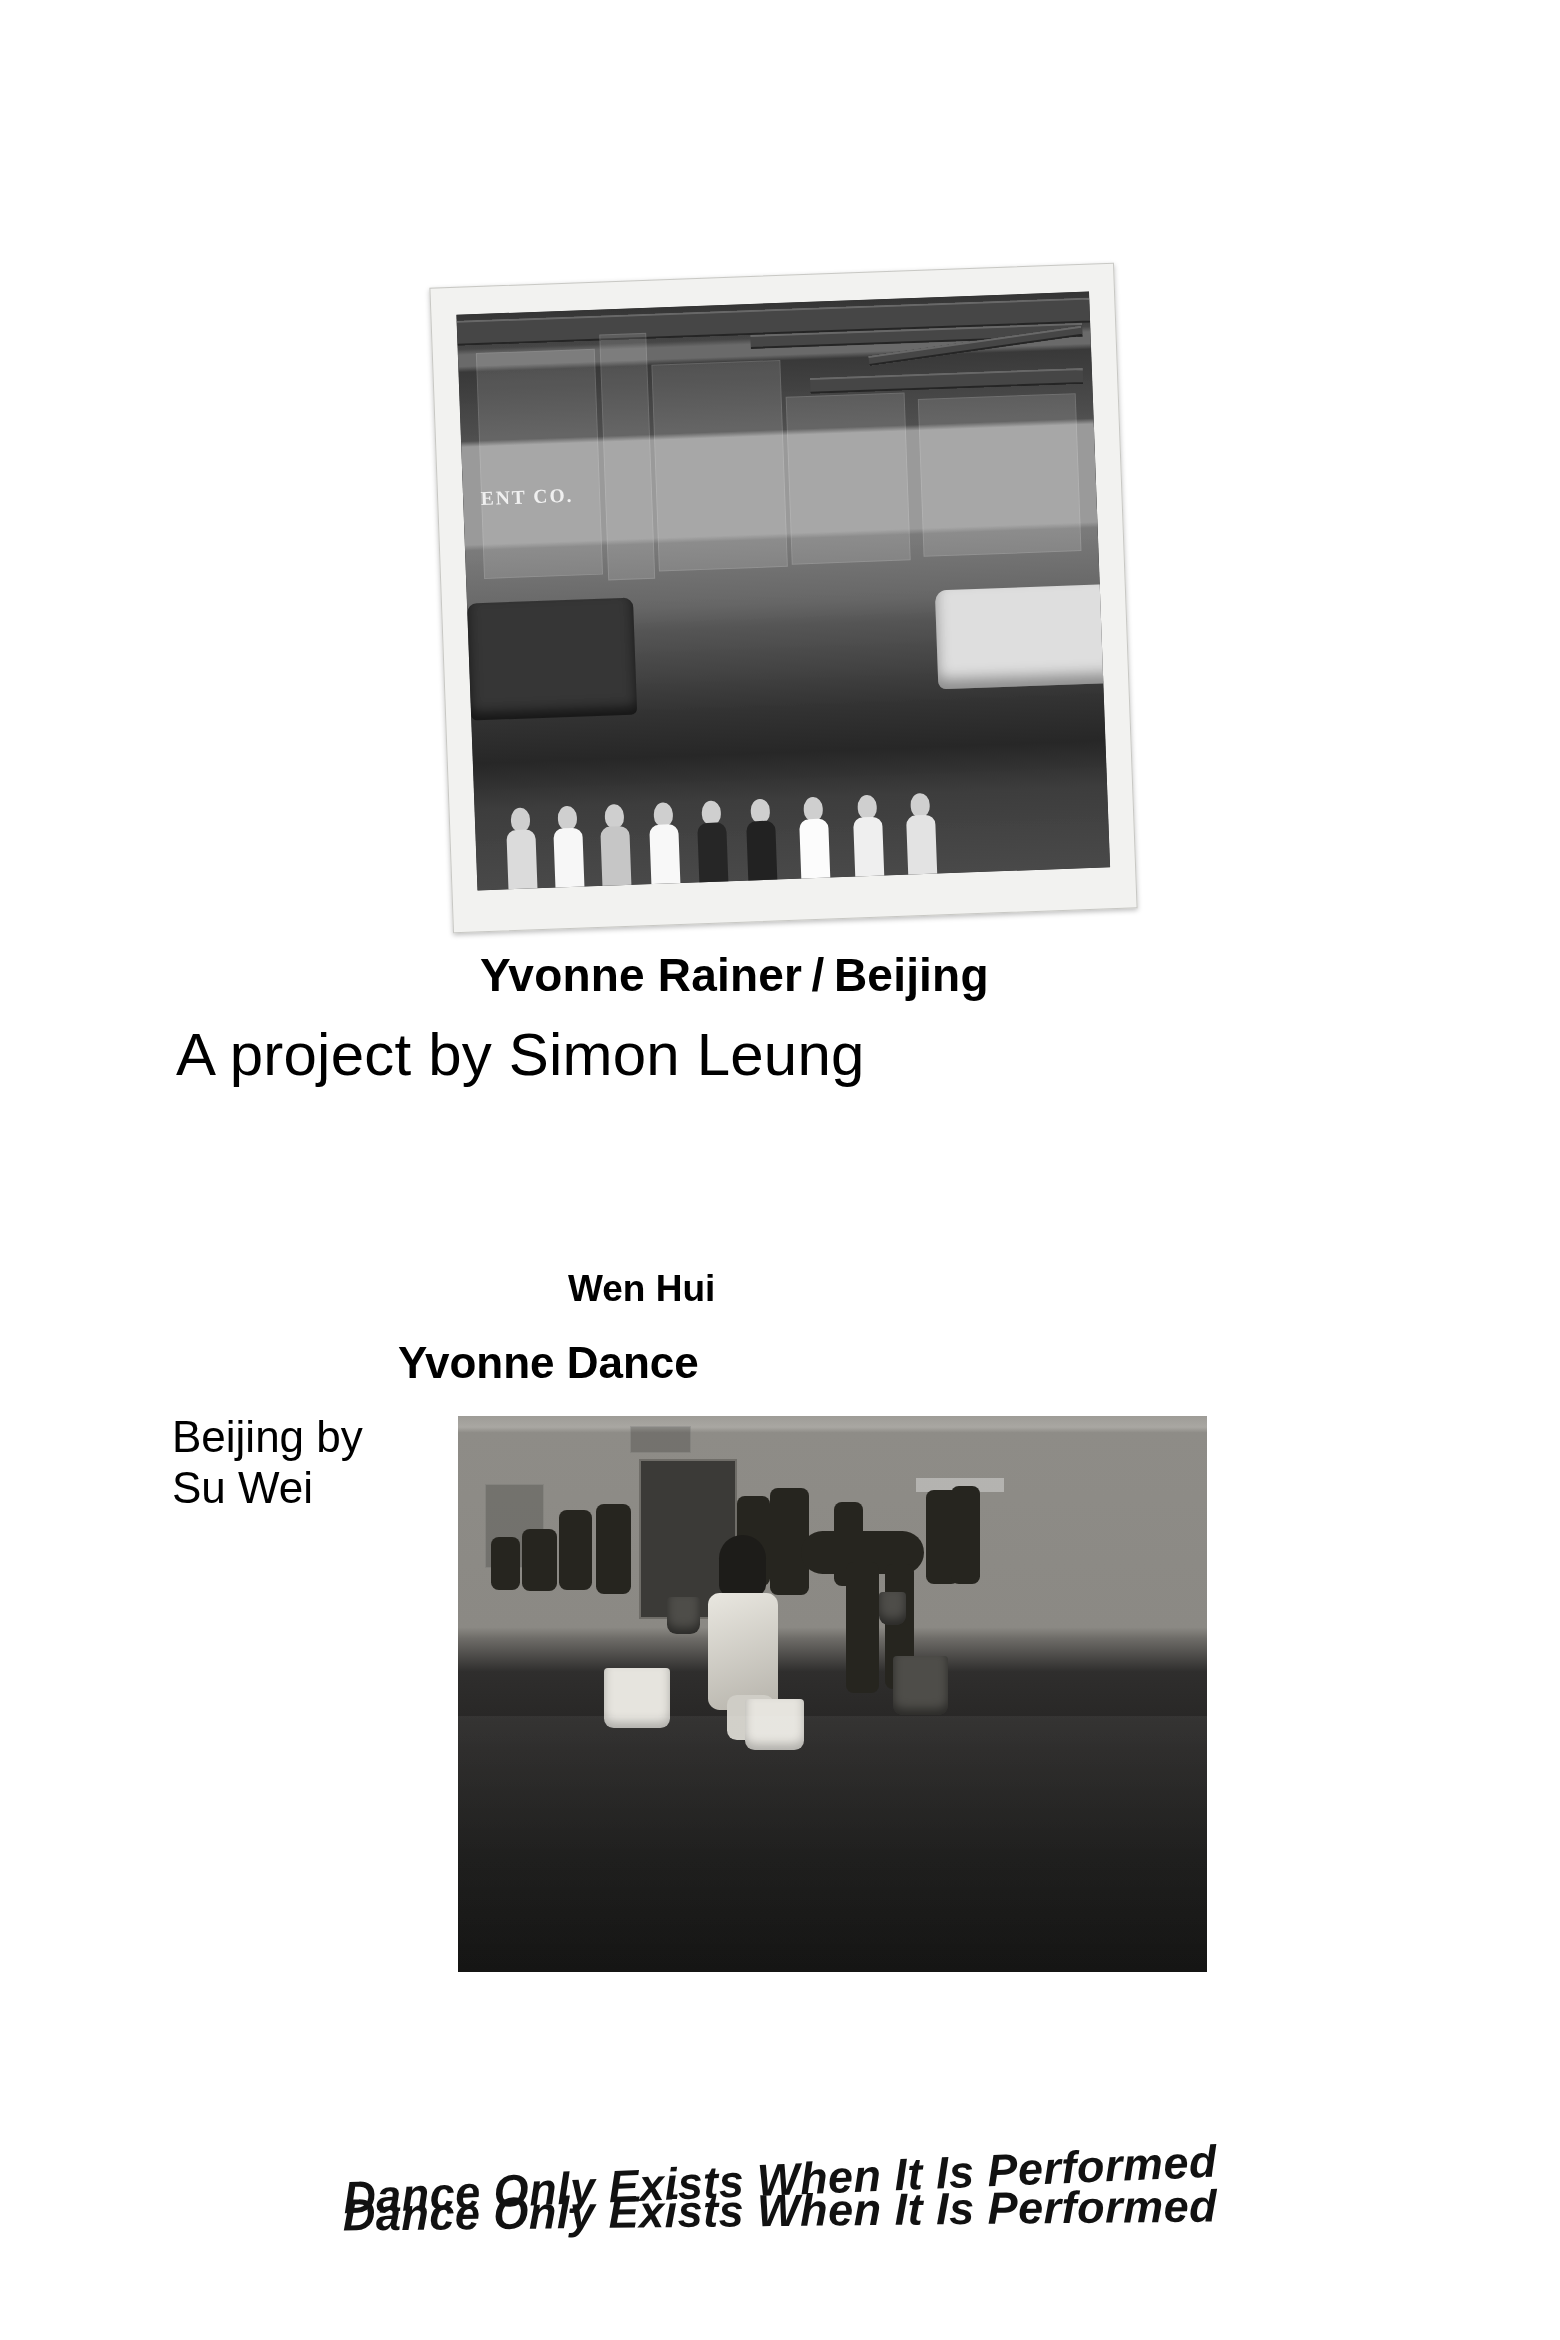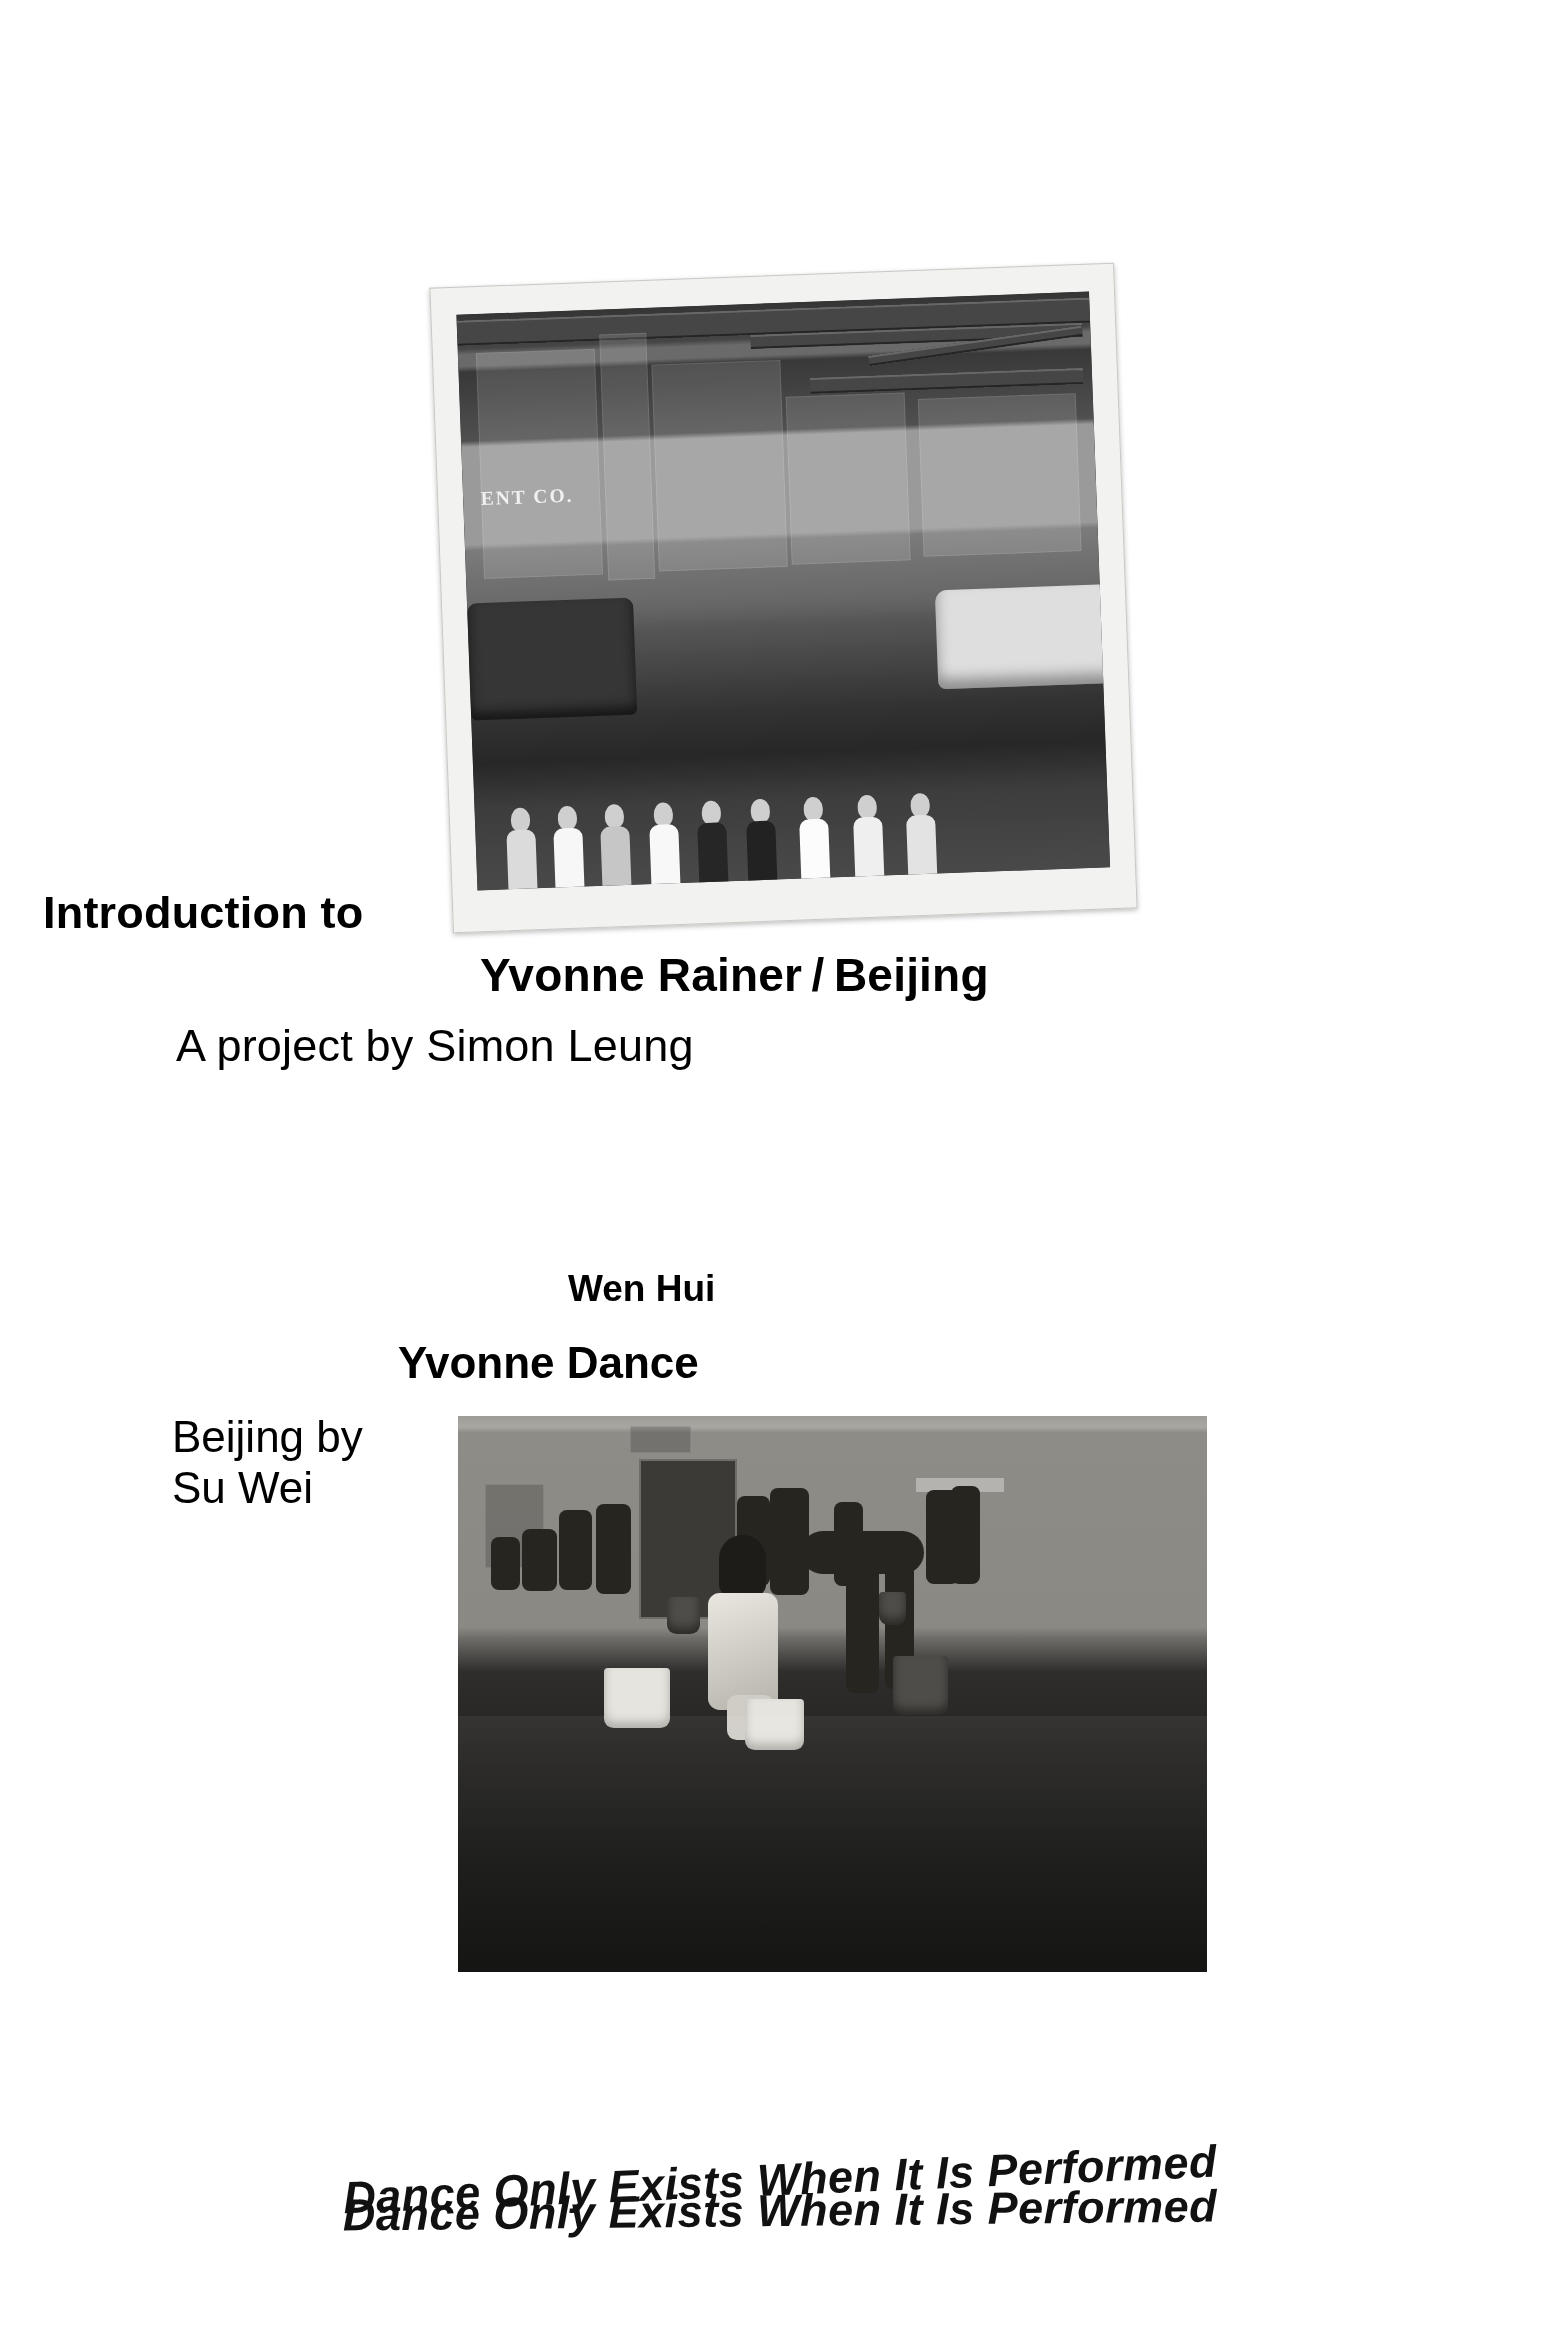--- a/index.html
+++ b/index.html
@@ -151,21 +151,21 @@
     top: 948px;
     font-size: 46px;
     font-weight: 700;
     letter-spacing: 0.2px;
     white-space: nowrap;
   }
   .project-by {
     position: absolute;
     left: 176px;
     top: 1020px;
-    font-size: 45px;
+    font-size: 60px;
     font-weight: 400;
     letter-spacing: 0.2px;
     white-space: nowrap;
     text-align: center;
   }
 
   
   .wen-hui {
     position: absolute;
     left: 568px;
@@ -351,21 +351,20 @@
         <div class="person" style="left:429px;">
           <div class="head"></div>
           <div class="body" style="background:#dedcd5;"></div>
           <div class="legs" style="background:#363532;"></div>
 
         </div>
       </div>
     </div>
   </div>
 
-  <div class="intro-to">Introduction to</div>
   <div class="rainer-beijing">Yvonne Rainer / Beijing</div>
   <div class="project-by">A project by Simon Leung</div>
 
   <div class="wen-hui">Wen Hui</div>
   <div class="living-dance">Yvonne Dance</div>
   <div class="curated-by">Beijing by</div>
   <div class="curator-name">Su Wei</div>
 
   <div class="dance-photo">
     <div class="studio">

